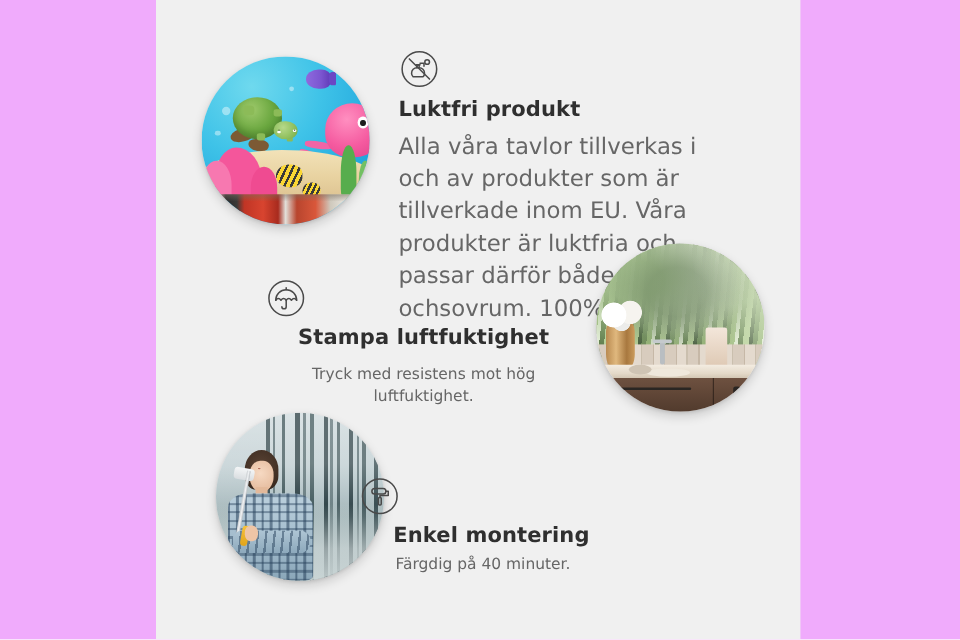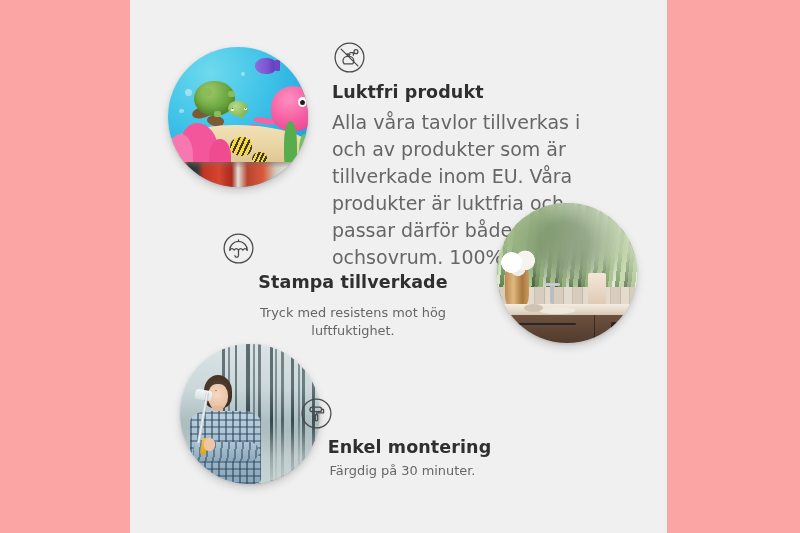--- a/index.html
+++ b/index.html
@@ -9,21 +9,21 @@
     background: #ffffff;
   }
   body {
     font-family: "DejaVu Sans", "Liberation Sans", sans-serif;
   }
   #stage {
     position: relative;
     width: 800px;
     height: 533px;
     overflow: hidden;
-    background: #fca5a5;
+    background: #f0abfc;
   }
   .panel {
     position: absolute;
     left: 130px;
     top: 0;
     width: 537px;
     height: 533px;
     background: #f0f0f0;
   }
 
@@ -437,21 +437,21 @@
   <div class="feature" id="feature-waterproof">
     <span class="icon-wrap">
       <svg width="33" height="33" viewBox="0 0 44 44" fill="none" stroke="#4a4a4a" stroke-width="1.7" stroke-linecap="round" stroke-linejoin="round">
         <circle cx="22" cy="22" r="19.2"></circle>
         <path d="M10.4 24.2c0-6.4 5.2-11.6 11.6-11.6s11.6 5.2 11.6 11.6"></path>
         <path d="M10.4 24.2c1.9-2.6 3.9-2.6 5.8 0 1.9-2.6 3.9-2.6 5.8 0 1.9-2.6 3.9-2.6 5.8 0 1.9-2.6 3.9-2.6 5.8 0"></path>
         <path d="M22 12.6v-2.1"></path>
         <path d="M22 24.2v7.2a2.4 2.4 0 0 1-4.8 0"></path>
       </svg>
     </span>
-    <h2 class="f-title">Stampa tillverkade</h2>
+    <h2 class="f-title">Stampa luftfuktighet</h2>
     <p class="f-desc">Tryck med resistens mot hög luftfuktighet.</p>
   </div>
 
   <div class="medallion" id="med-forest">
     <div class="art">
       <div class="forest-bg"></div>
       <div class="forest-trees"></div>
       <div class="forest-mist"></div>
       <div class="woman">
         <div class="hair"></div>
@@ -472,16 +472,16 @@
   <div class="feature" id="feature-mounting">
     <span class="icon-wrap">
       <svg width="33" height="33" viewBox="0 0 44 44" fill="none" stroke="#4a4a4a" stroke-width="1.7" stroke-linecap="round" stroke-linejoin="round">
         <circle cx="22" cy="22" r="19.2"></circle>
         <rect x="13.2" y="13.4" width="15.6" height="6.2" rx="3.1"></rect>
         <path d="M28.8 16.5h2.6v4.6h-9.2v2.3"></path>
         <rect x="20.5" y="23.4" width="3.1" height="8.4" rx="1.1"></rect>
       </svg>
     </span>
     <h2 class="f-title">Enkel montering</h2>
-    <p class="f-desc">Färgdig på 30 minuter.</p>
+    <p class="f-desc">Färgdig på 40 minuter.</p>
   </div>
 
 </div>
 
 </body></html>

